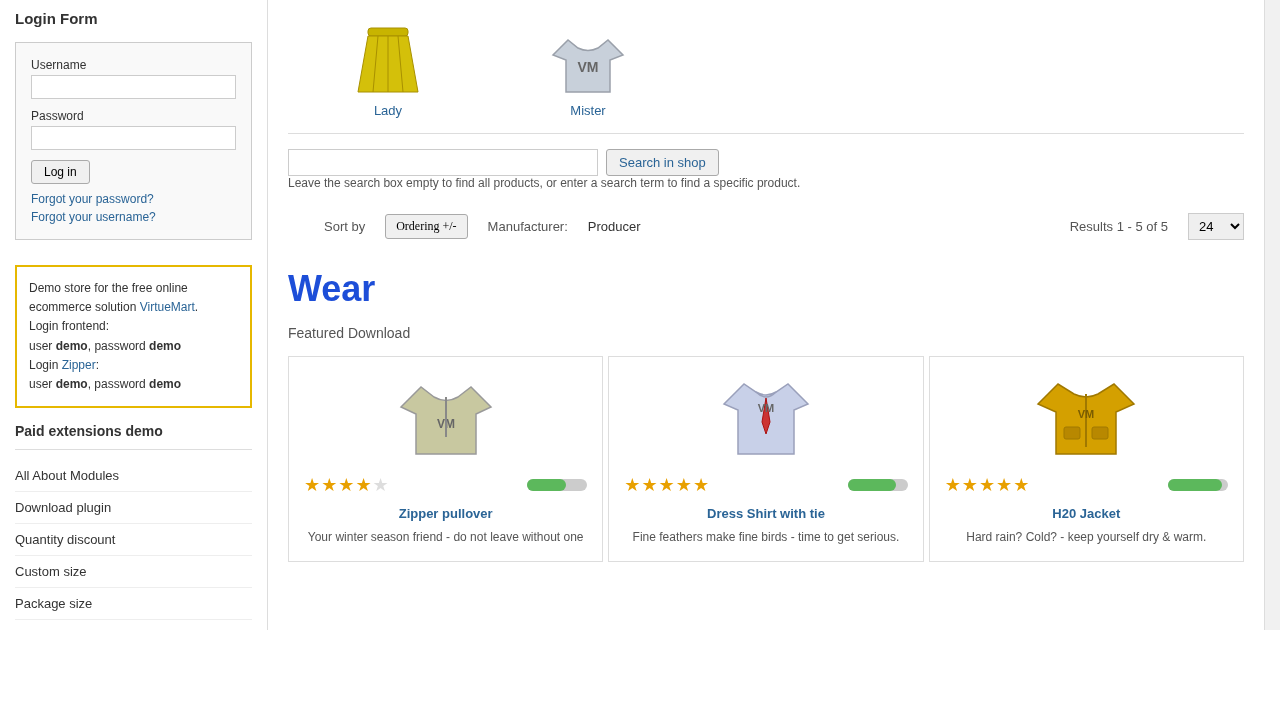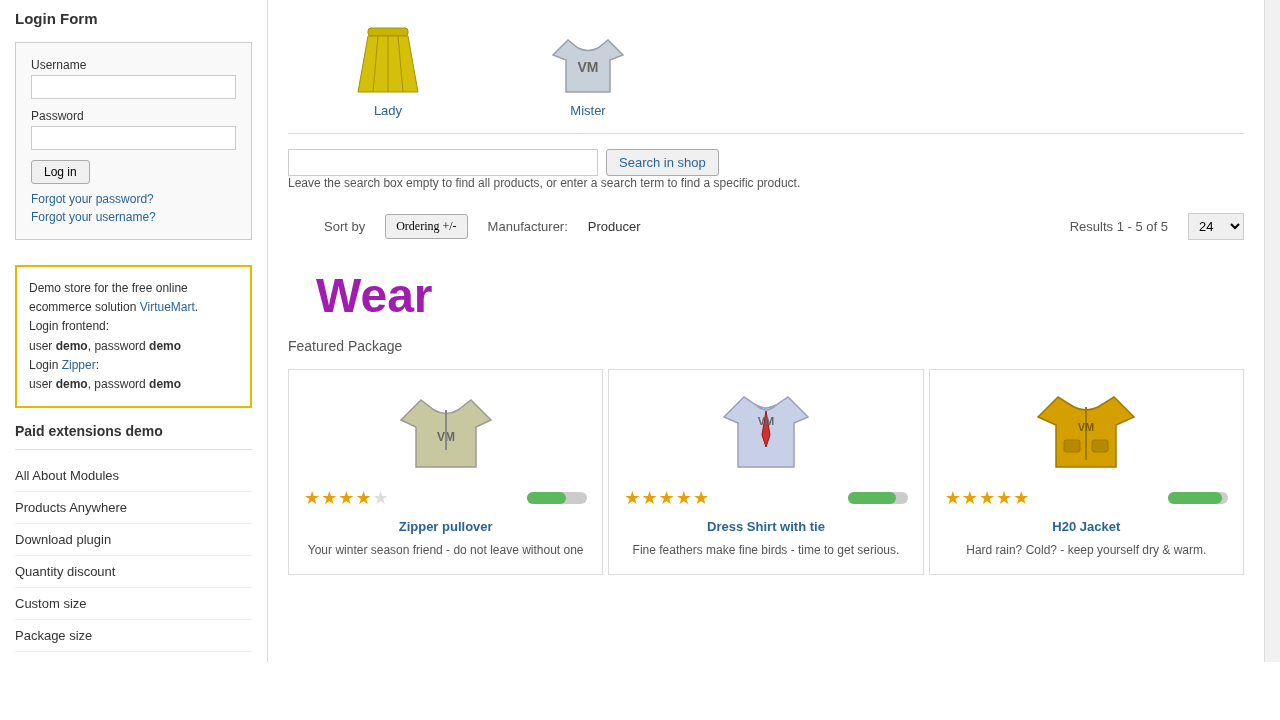--- a/index.html
+++ b/index.html
@@ -173,25 +173,24 @@
     }
 
     .per-page-select {
       border: 1px solid #ccc;
       padding: 4px 6px;
       font-size: 13px;
     }
 
     
     .category-title {
-      font-size: 48px;
+      font-size: 36px;
       font-weight: bold;
-      color: #a21caf;
+      color: #1d4ed8;
       margin-bottom: 15px;
-      margin-left: 28px;
     }
 
     .featured-title {
       font-size: 14px;
       color: #555;
       margin-bottom: 15px;
     }
 
     
     .product-grid {
@@ -287,21 +286,20 @@
     user <strong>demo</strong>, <span>password</span> <strong>demo</strong><br>
     <span>Login </span><a href="#">Zipper</a><span>:</span><br>
     user <strong>demo</strong>, password <strong>demo</strong>
   </div>
 
   <div class="paid-ext-title">Paid extensions demo</div>
 
   <div id="sidebar-menu">
 
   <div class="sidebar-menu-item">All About Modules</div>
-      <div class="sidebar-menu-item">Products Anywhere</div>
       <div class="sidebar-menu-item">Download plugin</div>
       <div class="sidebar-menu-item">Quantity discount</div>
       <div class="sidebar-menu-item">Custom size</div>
       <div class="sidebar-menu-item">Package size</div>
     </div>
 </div>
 
 <div id="main">
 
   <div class="category-grid">
@@ -355,21 +353,21 @@
     <span class="results-count">Results 1 - 5 of 5</span>
     <select class="per-page-select">
       <option>24</option>
       <option>50</option>
       <option>100</option>
     </select>
   </div>
 
   <div class="category-title">Wear</div>
 
-  <div class="featured-title">Featured Package</div>
+  <div class="featured-title">Featured Download</div>
 
   <div class="product-grid" id="product-grid">
 
   <div class="product-card">
     <div style="width:100px;height:90px;margin:0 auto 12px auto;">
       <svg width="100" height="90" viewBox="0 0 100 90">
     <path d="M25 15 L5 35 L20 42 L20 82 L80 82 L80 42 L95 35 L75 15 L62 25 Q50 32 38 25 Z" fill="#c8c8a0" stroke="#999" stroke-width="1.5"></path>
     <text x="50" y="56" text-anchor="middle" font-size="12" font-weight="bold" fill="#666">VM</text>
 
     <line x1="50" y1="25" x2="50" y2="65" stroke="#888" stroke-width="2"></line>

